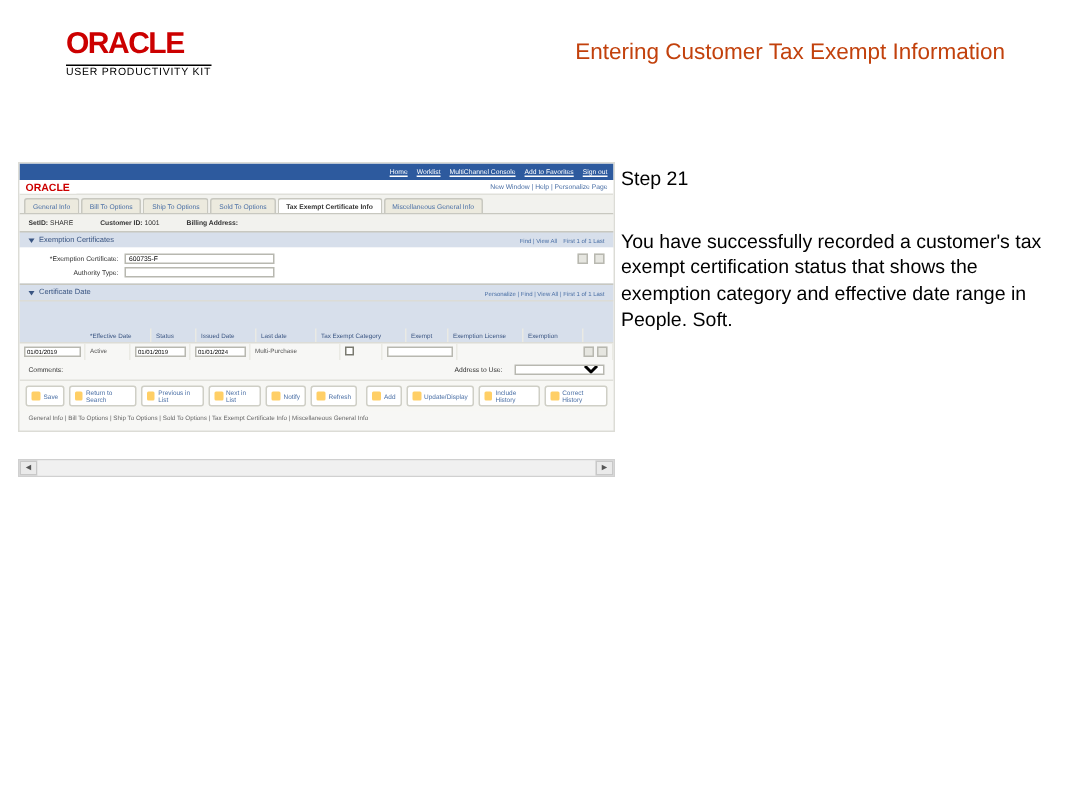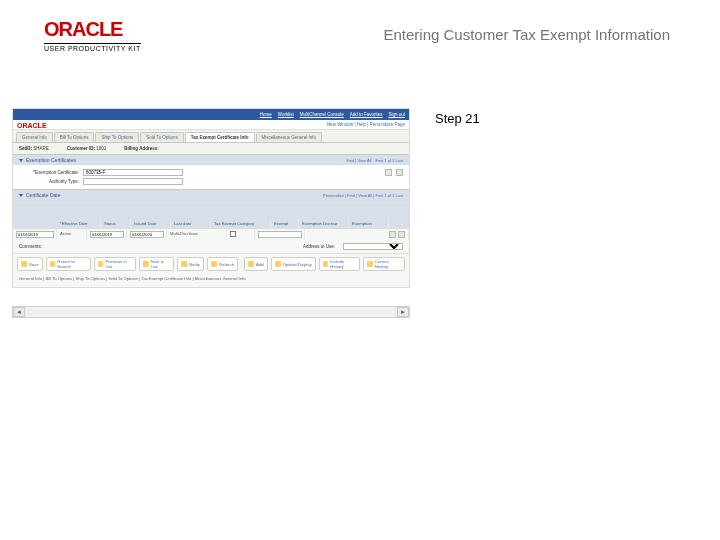--- a/index.html
+++ b/index.html
@@ -27,28 +27,28 @@
   }
   .upk-sub {
     font-size: 7px;
     letter-spacing: 0.5px;
     color: #000;
     border-top: 1px solid #000;
     padding-top: 1px;
   }
   .page-title {
     font-size: 15px;
-    color: #737373;
+    color: #c2410c;
     padding-top: 8px;
     margin-left: auto;
     padding-right: 30px;
   }
   .content {
     display: flex;
-    gap: 25px;
+    gap: 4px;
     padding: 56px 18px 0 12px;
   }
   .screenshot-pane {
     width: 398px;
     height: 210px;
     position: relative;
   }
   .app-frame {
     width: 100%;
     height: 180px;
@@ -349,14 +349,15 @@
     </div>
     <div class="hscroll">
       <div class="arrow-btn">◄</div>
       <div class="track"></div>
       <div class="arrow-btn">►</div>
     </div>
   </div>
 
   <div class="instruction-pane">
     <div class="step-label">Step 21</div>
+    <div class="step-body">You have successfully recorded a customer's tax exempt certification status that shows the exemption category and effective date range in People. Soft.</div>
   </div>
 </div>
 
 </body></html>

